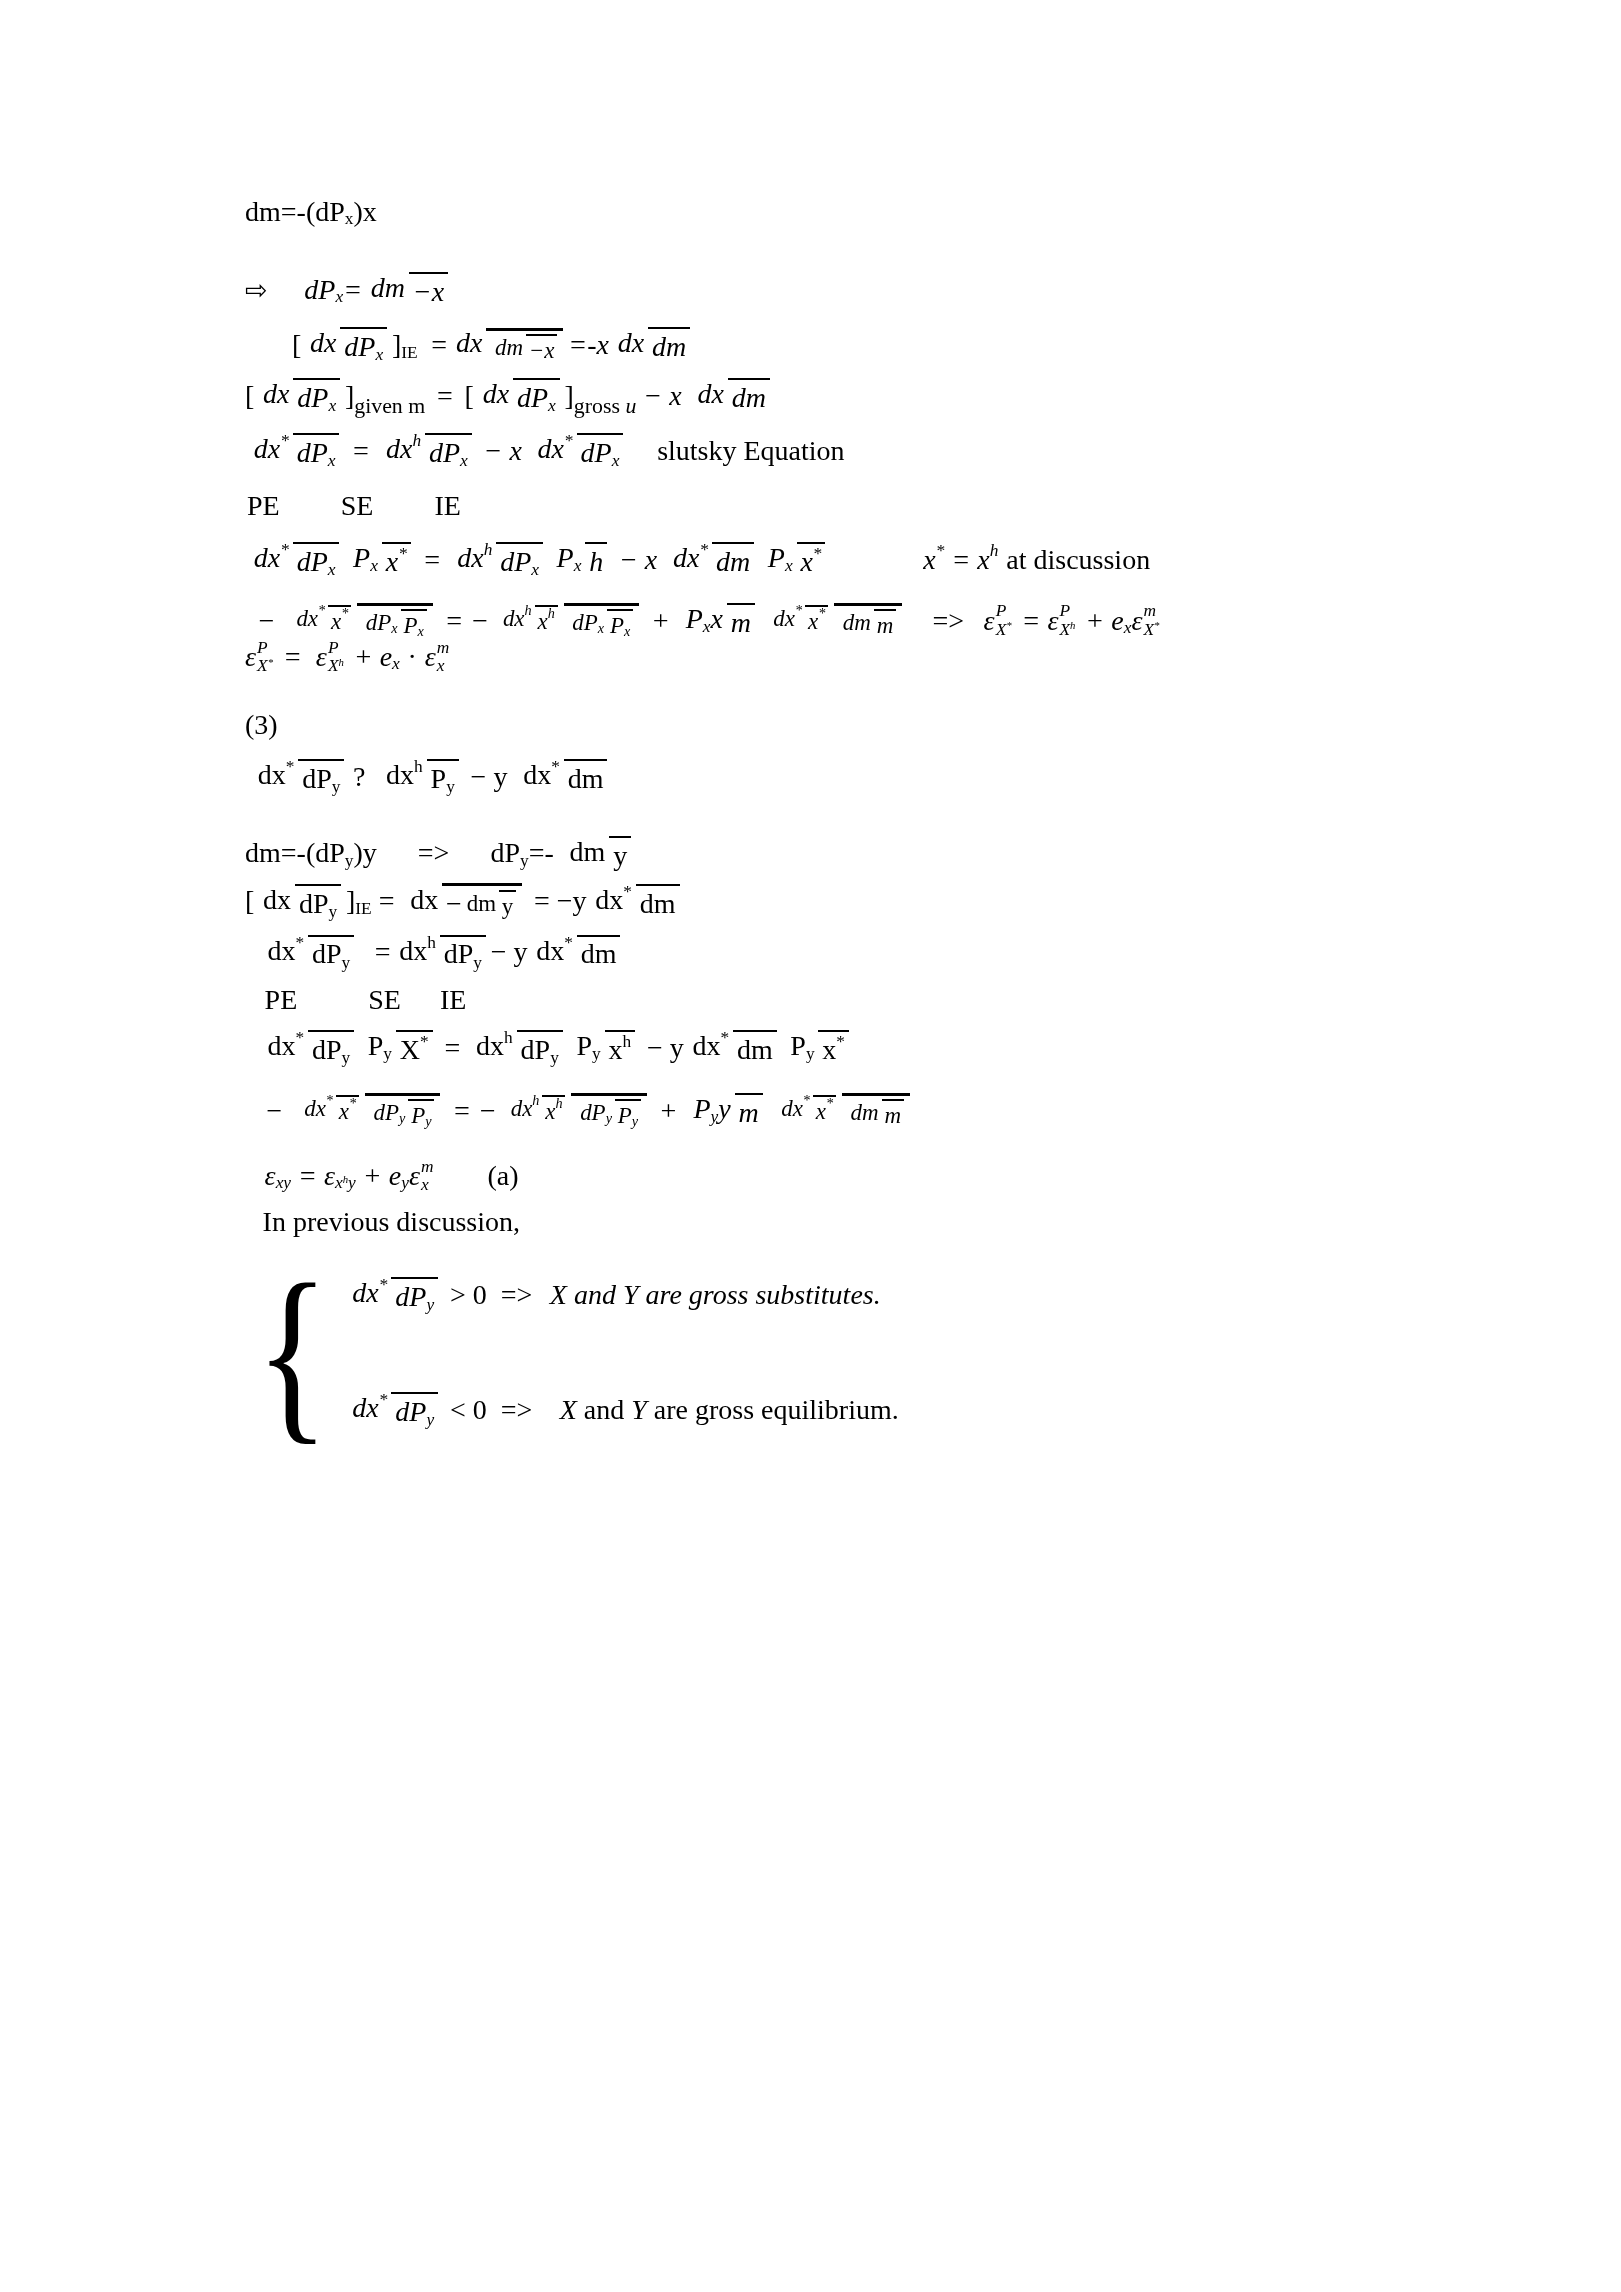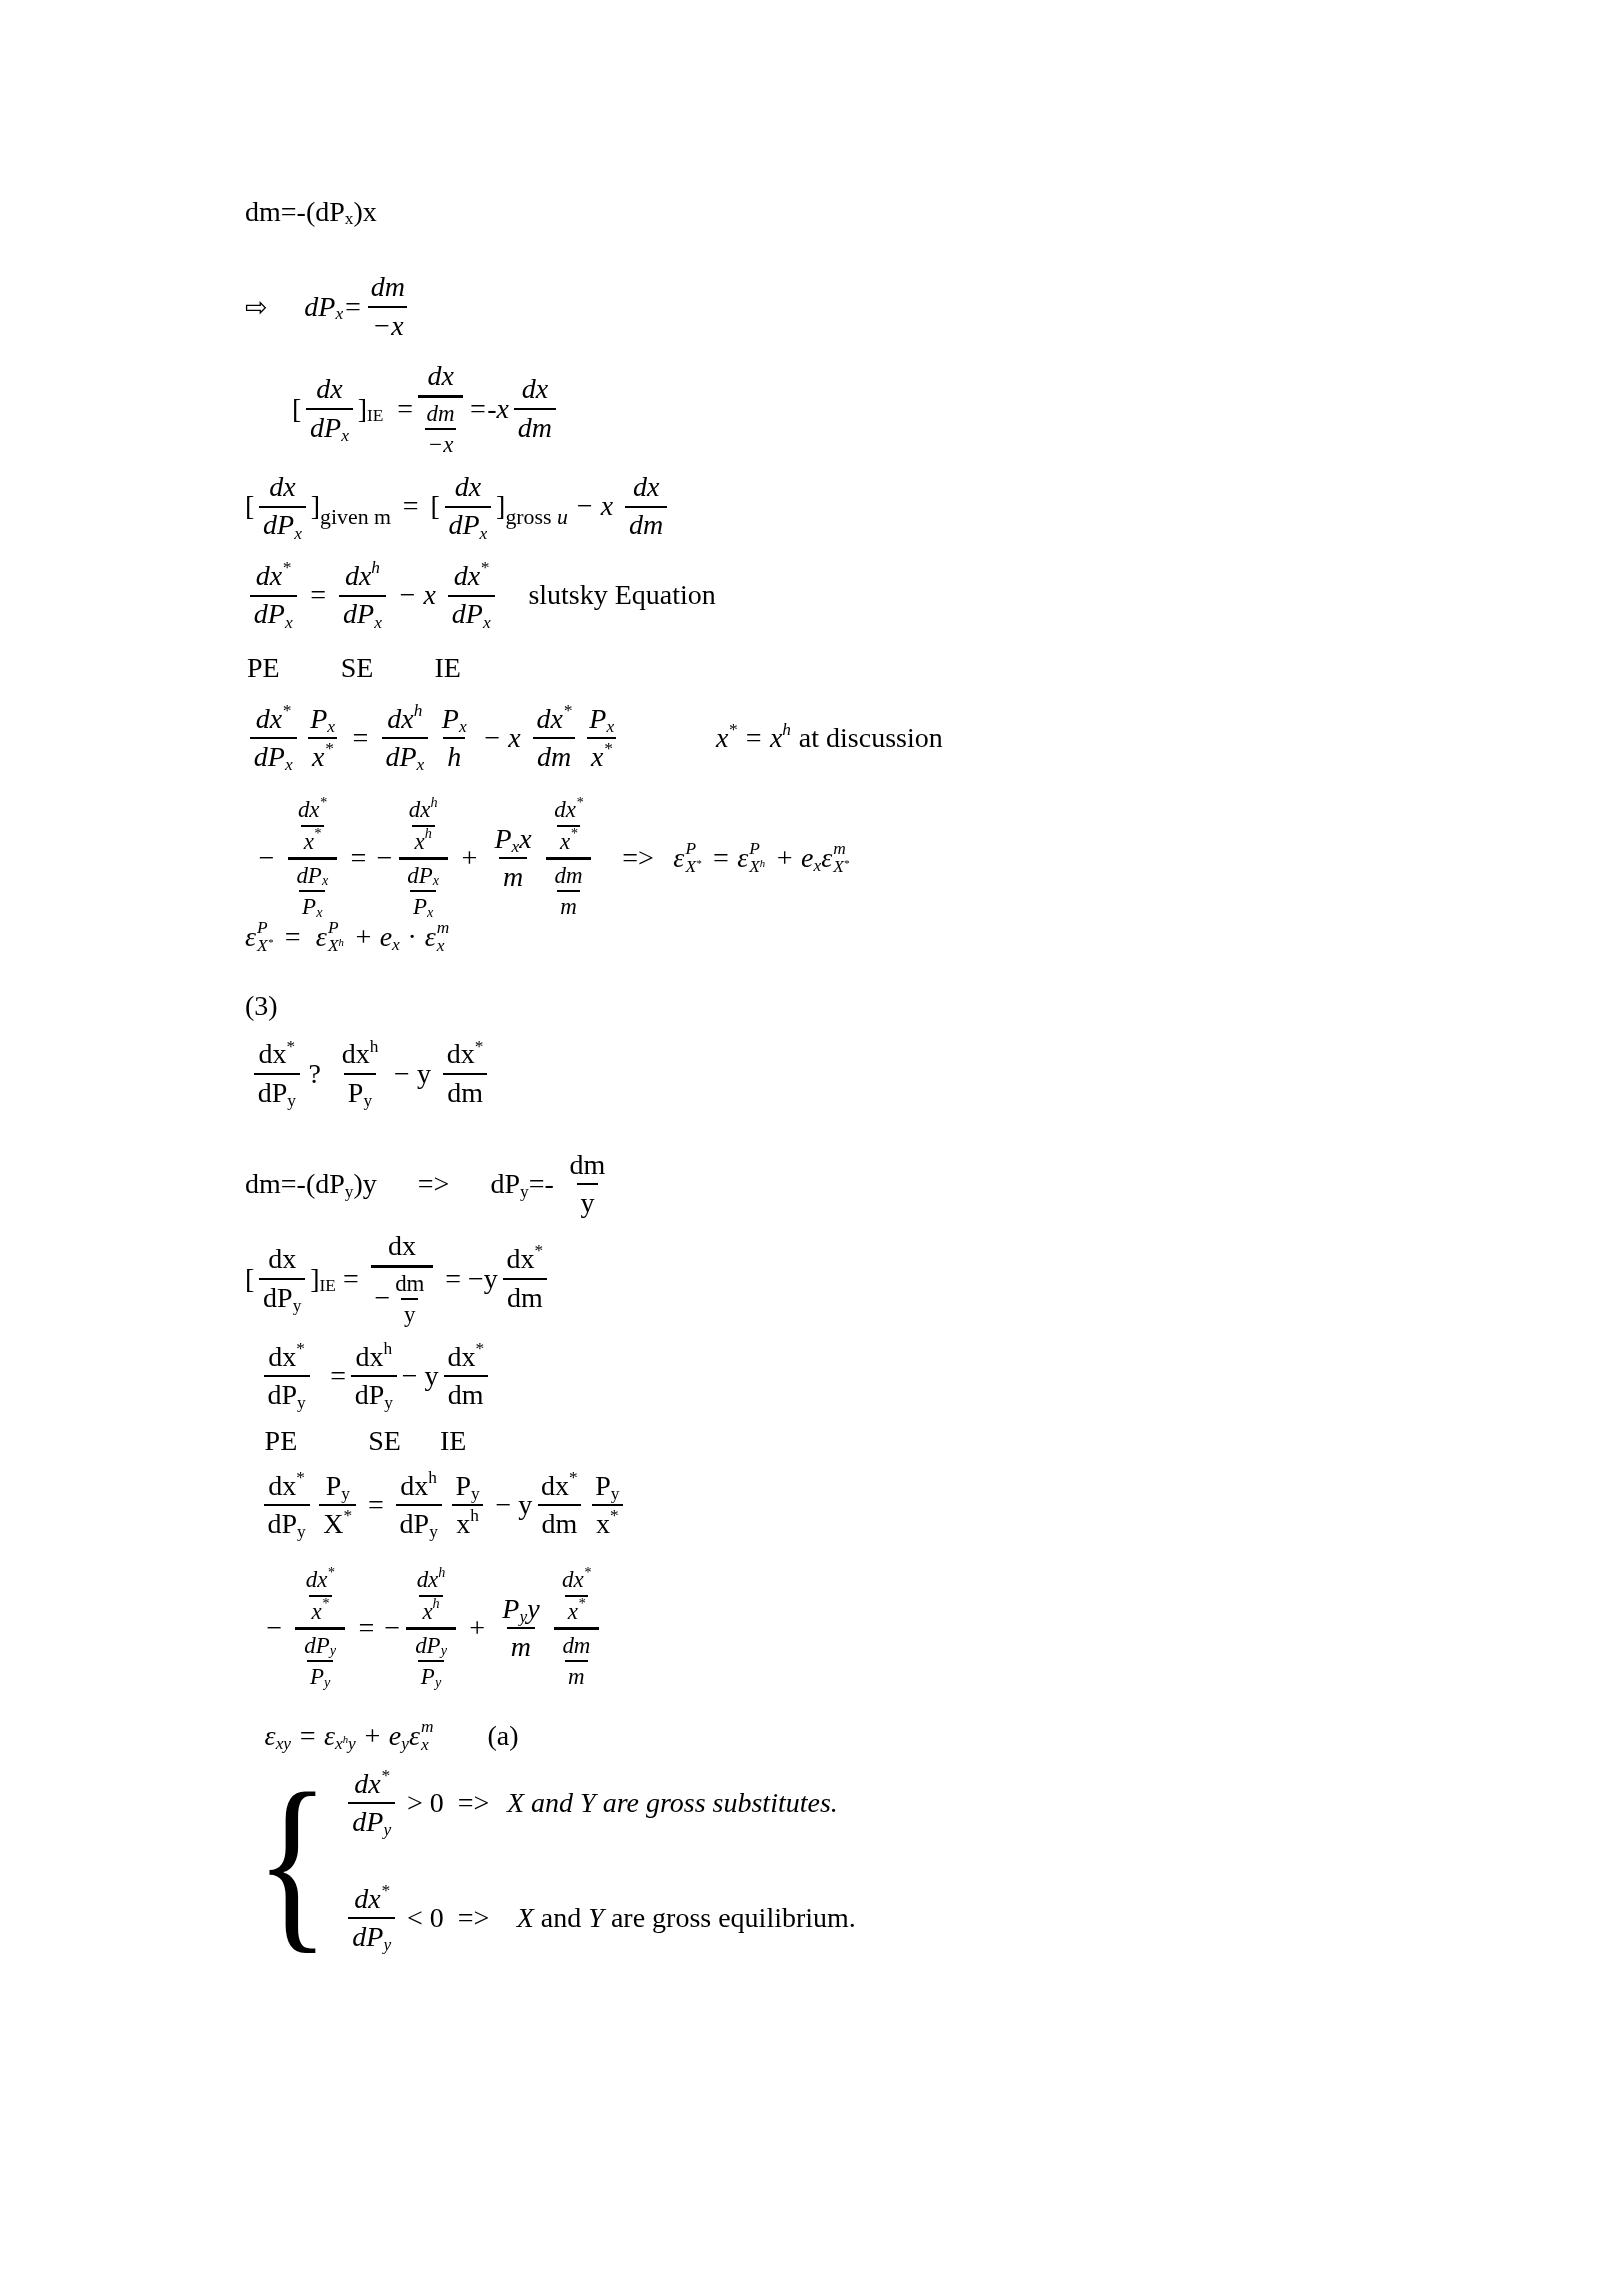--- a/index.html
+++ b/index.html
@@ -8,21 +8,21 @@
     font-family:"Liberation Serif", serif; color:#000; overflow:hidden;
   }
   .content { position:absolute; left:245px; top:196px; font-size:28px; }
   .line { display:flex; align-items:center; line-height:1.15; }
   .it-line { font-style:italic; }
   .rm-line { font-style:normal; }
   .txt { white-space:pre; }
   .s-rm { font-style:normal; }
   .s-it { }
   .s-ar { font-style:normal; font-family:"DejaVu Sans", sans-serif; font-size:0.95em; }
-  .fr { display:inline-flex; flex-direction:column; align-items:center; margin:0 4.9px; }
+  .fr { display:inline-flex; align-items:center; margin:0 4.9px; }
   .fr .n, .fr .d { display:flex; align-items:center; justify-content:center; padding:0 3.9px 2.9px; line-height:1.1; }
   .fr .d { border-top:2.5px solid #000; padding:2.9px 3.9px 0; }
   .fr.big > .d { border-top-width:3.4px; }
   .fr .fr { font-size:0.82em; margin:0 2px; }
   .fr .fr .n { padding:0 2.9px 2px; }
   .fr .fr .d { padding:2px 2.9px 0; border-top-width:2px; }
   .sub { font-size:0.62em; position:relative; top:0.42em; white-space:pre; }
   .sup { font-size:0.62em; position:relative; top:-0.5em; white-space:pre; }
   .slg { font-size:0.78em; position:relative; top:0.5em; white-space:pre; }
   .ss { display:inline-flex; flex-direction:column; align-items:flex-start; font-size:0.62em; line-height:1.05; margin:0 2.9px 0 1px; }
@@ -692,20 +692,23 @@
         <span class="txt">e</span>
         <span class="sub"><span class="txt">y</span></span>
         <span class="txt">ε</span>
         <span class="ss">
           <span class="up"><span class="txt">m</span></span>
           <span class="dn"><span class="txt">x</span></span>
         </span>
         <span class="sp" style="width: 51px;"></span>
         <span class="txt s-rm">(a)</span>
       </div>
+      <div class="line rm-line" style="margin-left: 17.6px; margin-bottom: 19.6px;">
+        <span class="txt">In previous discussion,</span>
+      </div>
       <div class="line it-line" style="margin-left: 3.9px; margin-bottom: 0px;">
         <span class="brace-wrap">
           <span class="brace">{</span>
           <span class="brace-rows">
             <span class="line">
               <span class="fr">
                 <span class="n">
                   <span class="txt">dx</span>
                   <span class="sup"><span class="txt">*</span></span>
                 </span>

